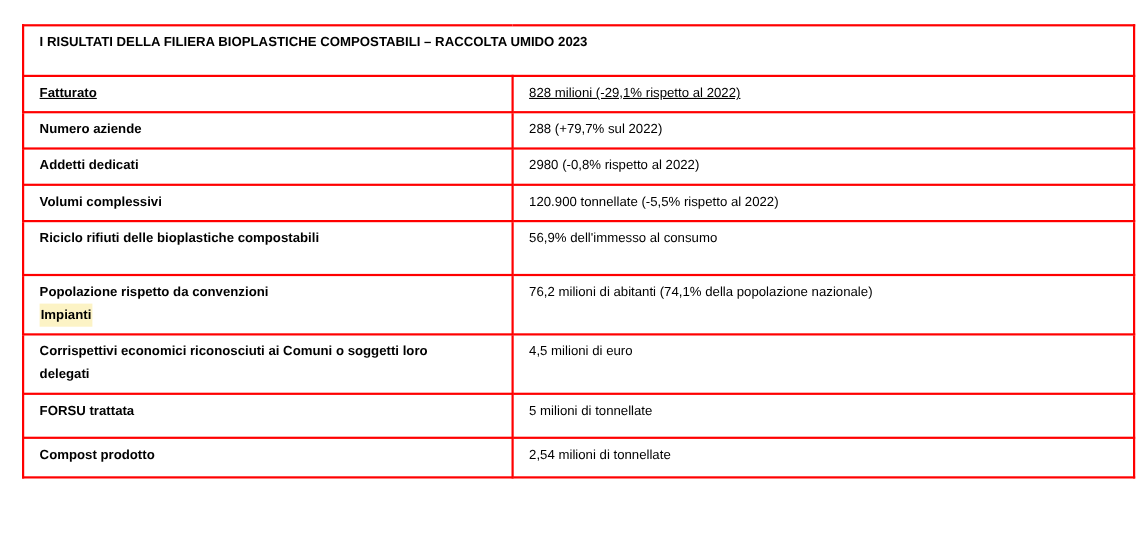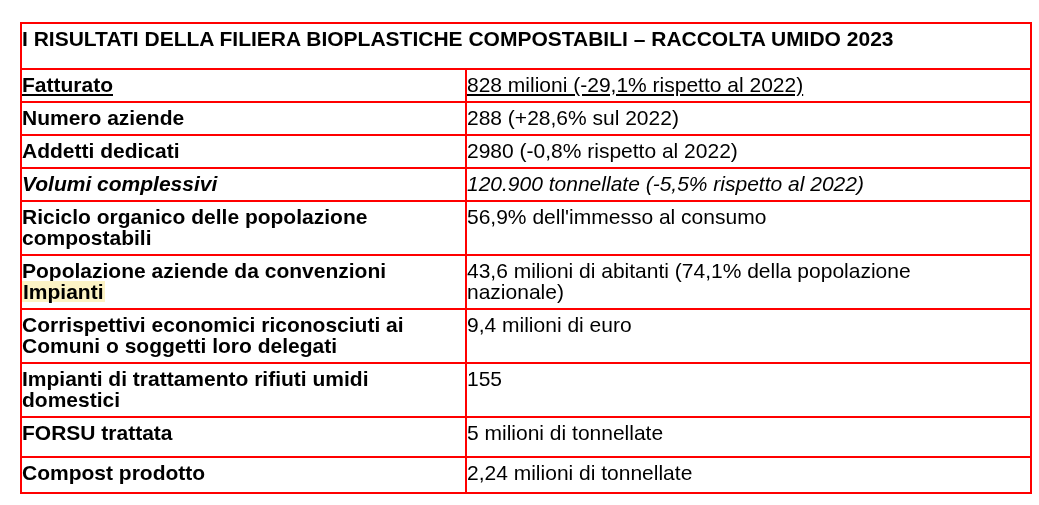--- a/index.html
+++ b/index.html
@@ -17,42 +17,42 @@
   table.results{
     border-collapse:collapse;
     table-layout:fixed;
     width:1010px;
     margin:22px 0 0 20px;
     background:#ffffff;
   }
   table.results td{
     border:2px solid var(--border);
     vertical-align:top;
-    padding:4px 30px 6px 0;
-    font-size:21px;
+    padding:4px 30px 6px 14px;
+    font-size:12px;
     line-height:21px;
     word-wrap:break-word;
   }
   col.c-label{width:445px;}
   col.c-value{width:565px;}
   td.title-cell{
     vertical-align:bottom;
     font-weight:bold;
     font-size:16.5px;
     padding:4px 8px 4px 9px;
     white-space:nowrap;
     overflow:hidden;
   }
   td.label-cell{font-weight:bold;}
   td.value-cell{padding:4px 10px 6px 11px;}
   tr.r-title{height:46px;}
   tr.r-1{height:31px;text-decoration:underline;}
   tr.r-2{height:33px;}
   tr.r-3{height:18px;}
-  tr.r-4{height:26px;font-style:italic;}
+  tr.r-4{height:26px;}
   tr.r-5{height:49px;}
   tr.r-6{height:49px;}
   tr.r-7{height:40px;}
   tr.r-8{height:50px;}
   tr.r-9{height:40px;}
   tr.r-10{height:36px;}
   .hl{
     background:var(--highlight);
     display:inline-block;
     padding:0 1px;
@@ -69,51 +69,47 @@
   <tbody>
     <tr class="r-title">
       <td class="title-cell" colspan="2">I RISULTATI DELLA FILIERA BIOPLASTICHE COMPOSTABILI – RACCOLTA UMIDO 2023</td>
     </tr>
     <tr class="r-1">
       <td class="label-cell">Fatturato</td>
       <td class="value-cell">828 milioni (-29,1% rispetto al 2022)</td>
     </tr>
     <tr class="r-2">
       <td class="label-cell">Numero aziende</td>
-      <td class="value-cell">288 (+28,6% sul 2022)</td>
+      <td class="value-cell">288 (+79,7% sul 2022)</td>
     </tr>
     <tr class="r-3">
       <td class="label-cell">Addetti dedicati</td>
       <td class="value-cell">2980 (-0,8% rispetto al 2022)</td>
     </tr>
     <tr class="r-4">
       <td class="label-cell">Volumi complessivi</td>
       <td class="value-cell">120.900 tonnellate (-5,5% rispetto al 2022)</td>
     </tr>
     <tr class="r-5">
-      <td class="label-cell">Riciclo organico delle popolazione compostabili</td>
+      <td class="label-cell">Riciclo rifiuti delle bioplastiche compostabili</td>
       <td class="value-cell">56,9% dell'immesso al consumo</td>
     </tr>
     <tr class="r-6">
       <td class="label-cell">
-        <span>Popolazione aziende da convenzioni</span><br>
+        <span>Popolazione rispetto da convenzioni</span><br>
         <span class="hl">Impianti</span>
       </td>
-      <td class="value-cell">43,6 milioni di abitanti (74,1% della popolazione nazionale)</td>
+      <td class="value-cell">76,2 milioni di abitanti (74,1% della popolazione nazionale)</td>
     </tr>
     <tr class="r-7">
       <td class="label-cell">Corrispettivi economici riconosciuti ai Comuni o soggetti loro delegati</td>
-      <td class="value-cell">9,4 milioni di euro</td>
-    </tr>
-    <tr class="r-8">
-      <td class="label-cell">Impianti di trattamento rifiuti umidi domestici</td>
-      <td class="value-cell">155</td>
+      <td class="value-cell">4,5 milioni di euro</td>
     </tr>
     <tr class="r-9">
       <td class="label-cell">FORSU trattata</td>
       <td class="value-cell">5 milioni di tonnellate</td>
     </tr>
     <tr class="r-10">
       <td class="label-cell">Compost prodotto</td>
-      <td class="value-cell">2,24 milioni di tonnellate</td>
+      <td class="value-cell">2,54 milioni di tonnellate</td>
     </tr>
   </tbody>
 </table>
 
 </body></html>

